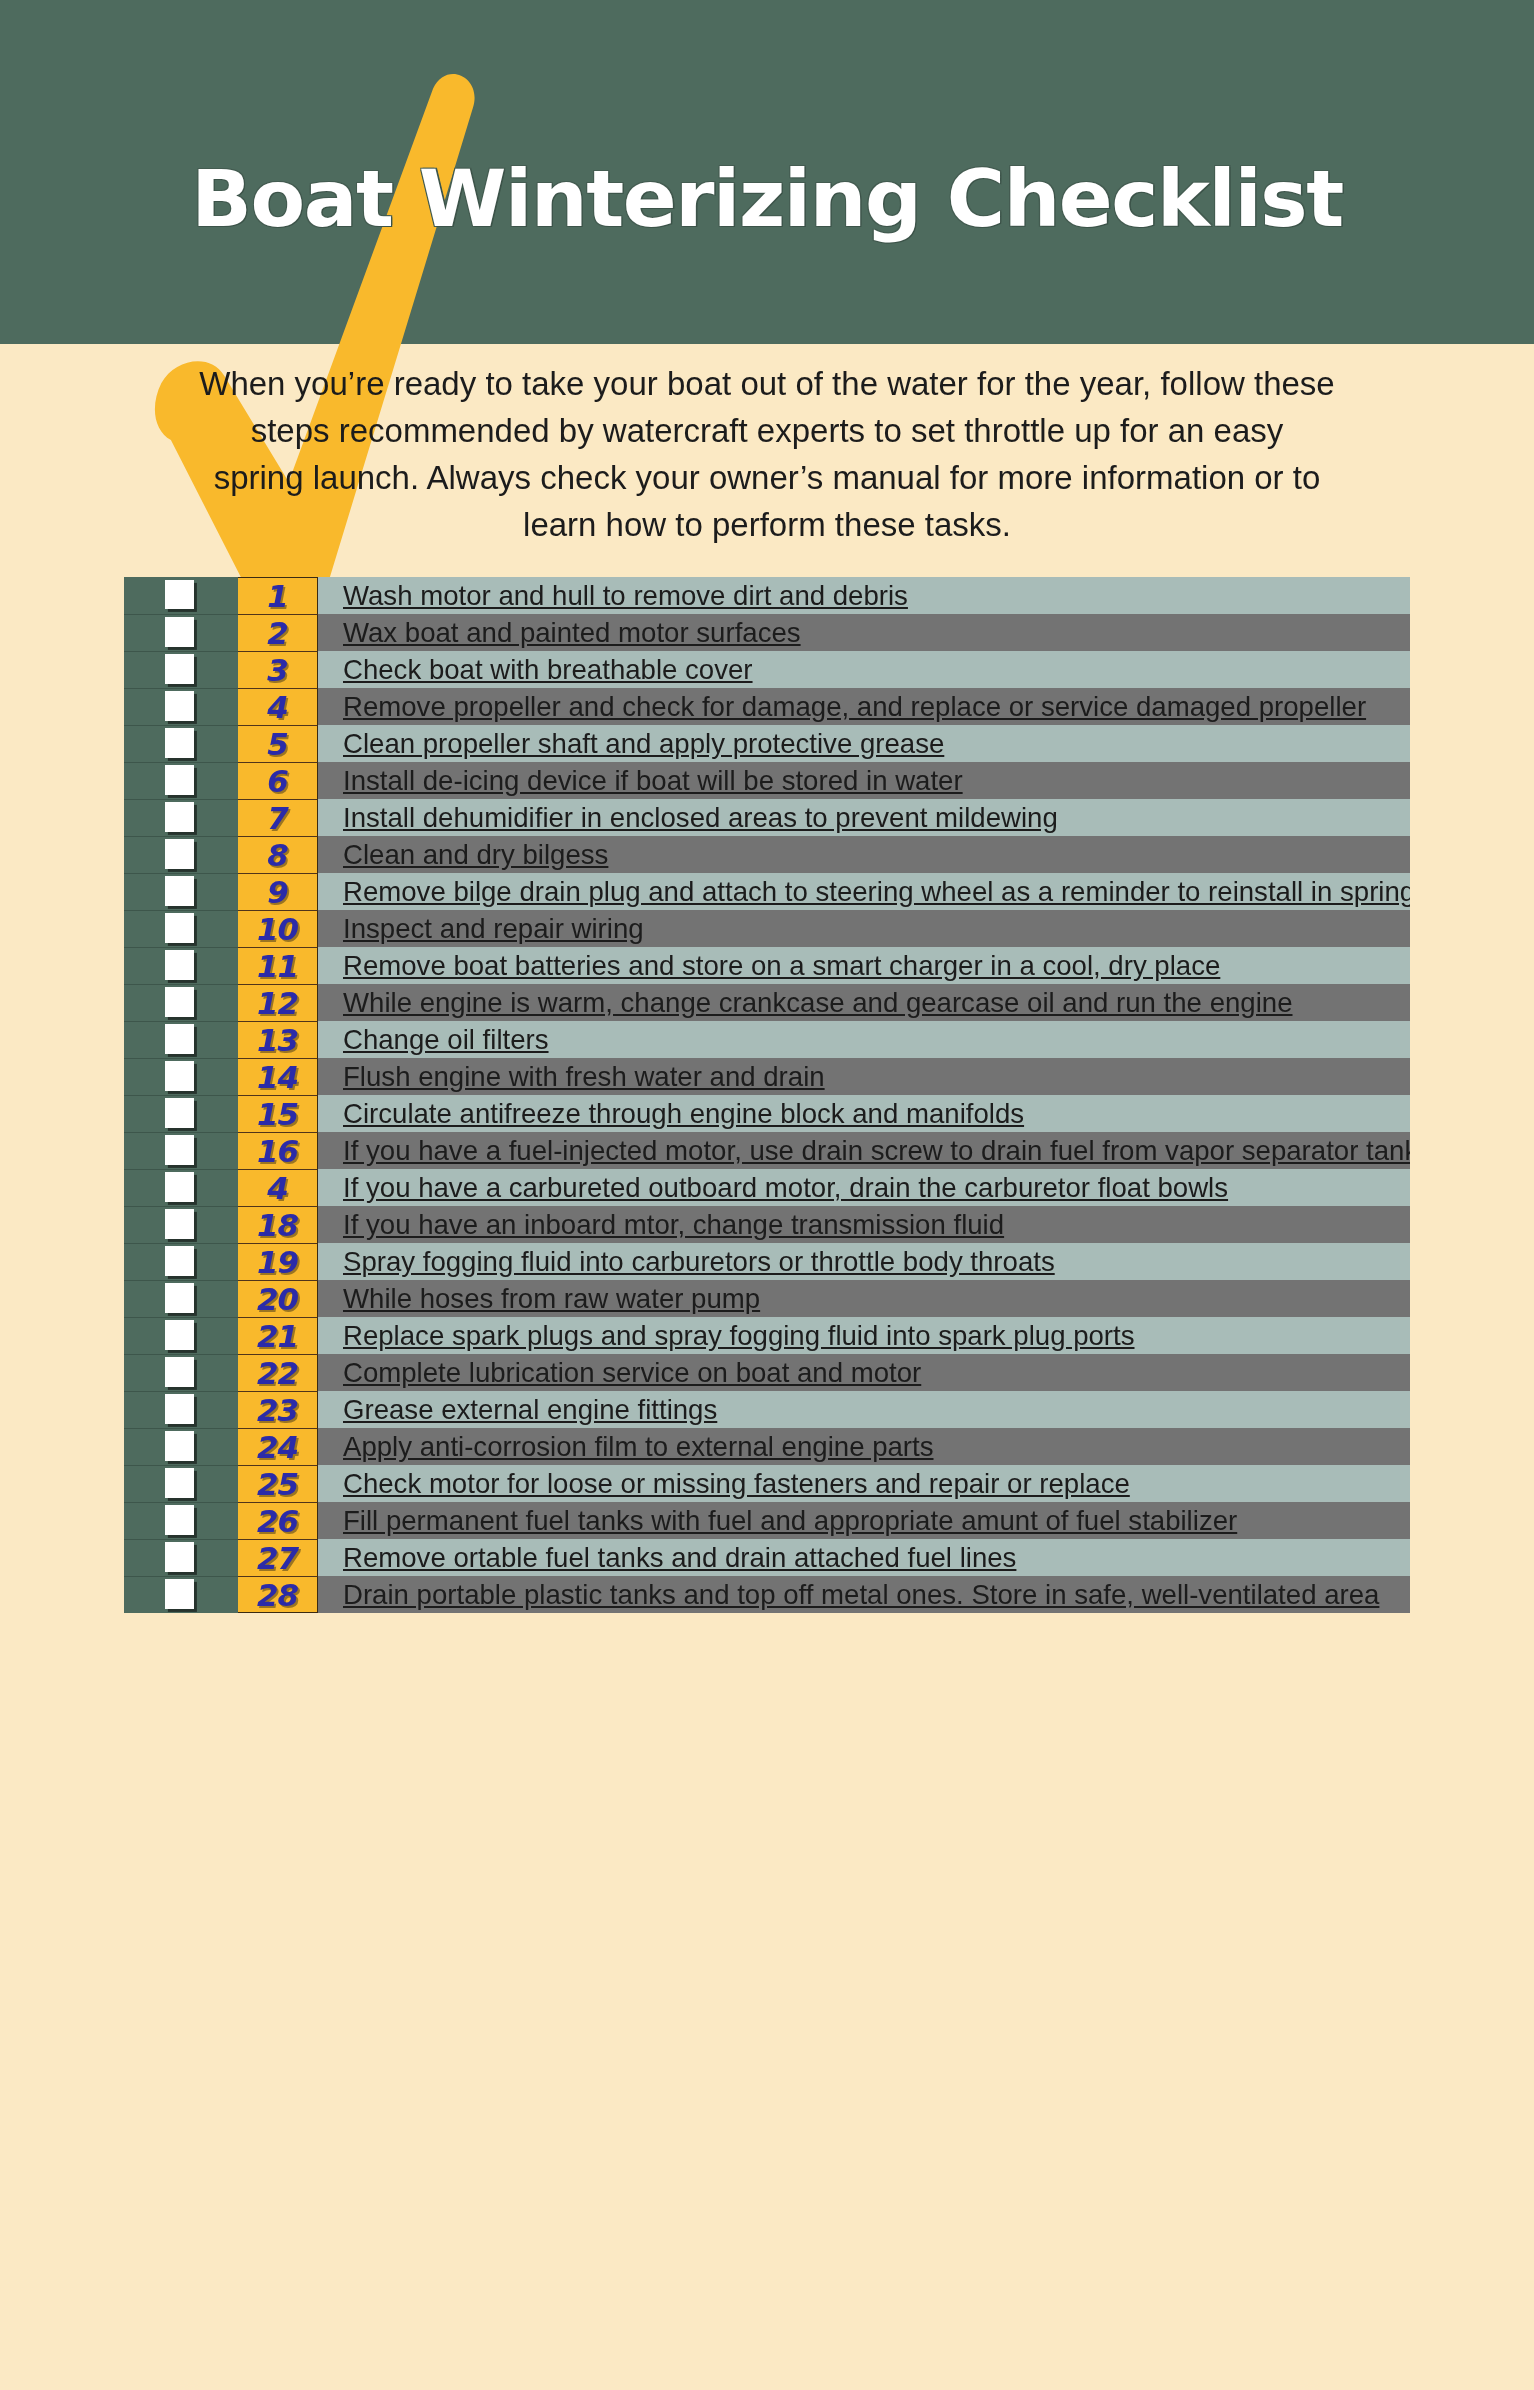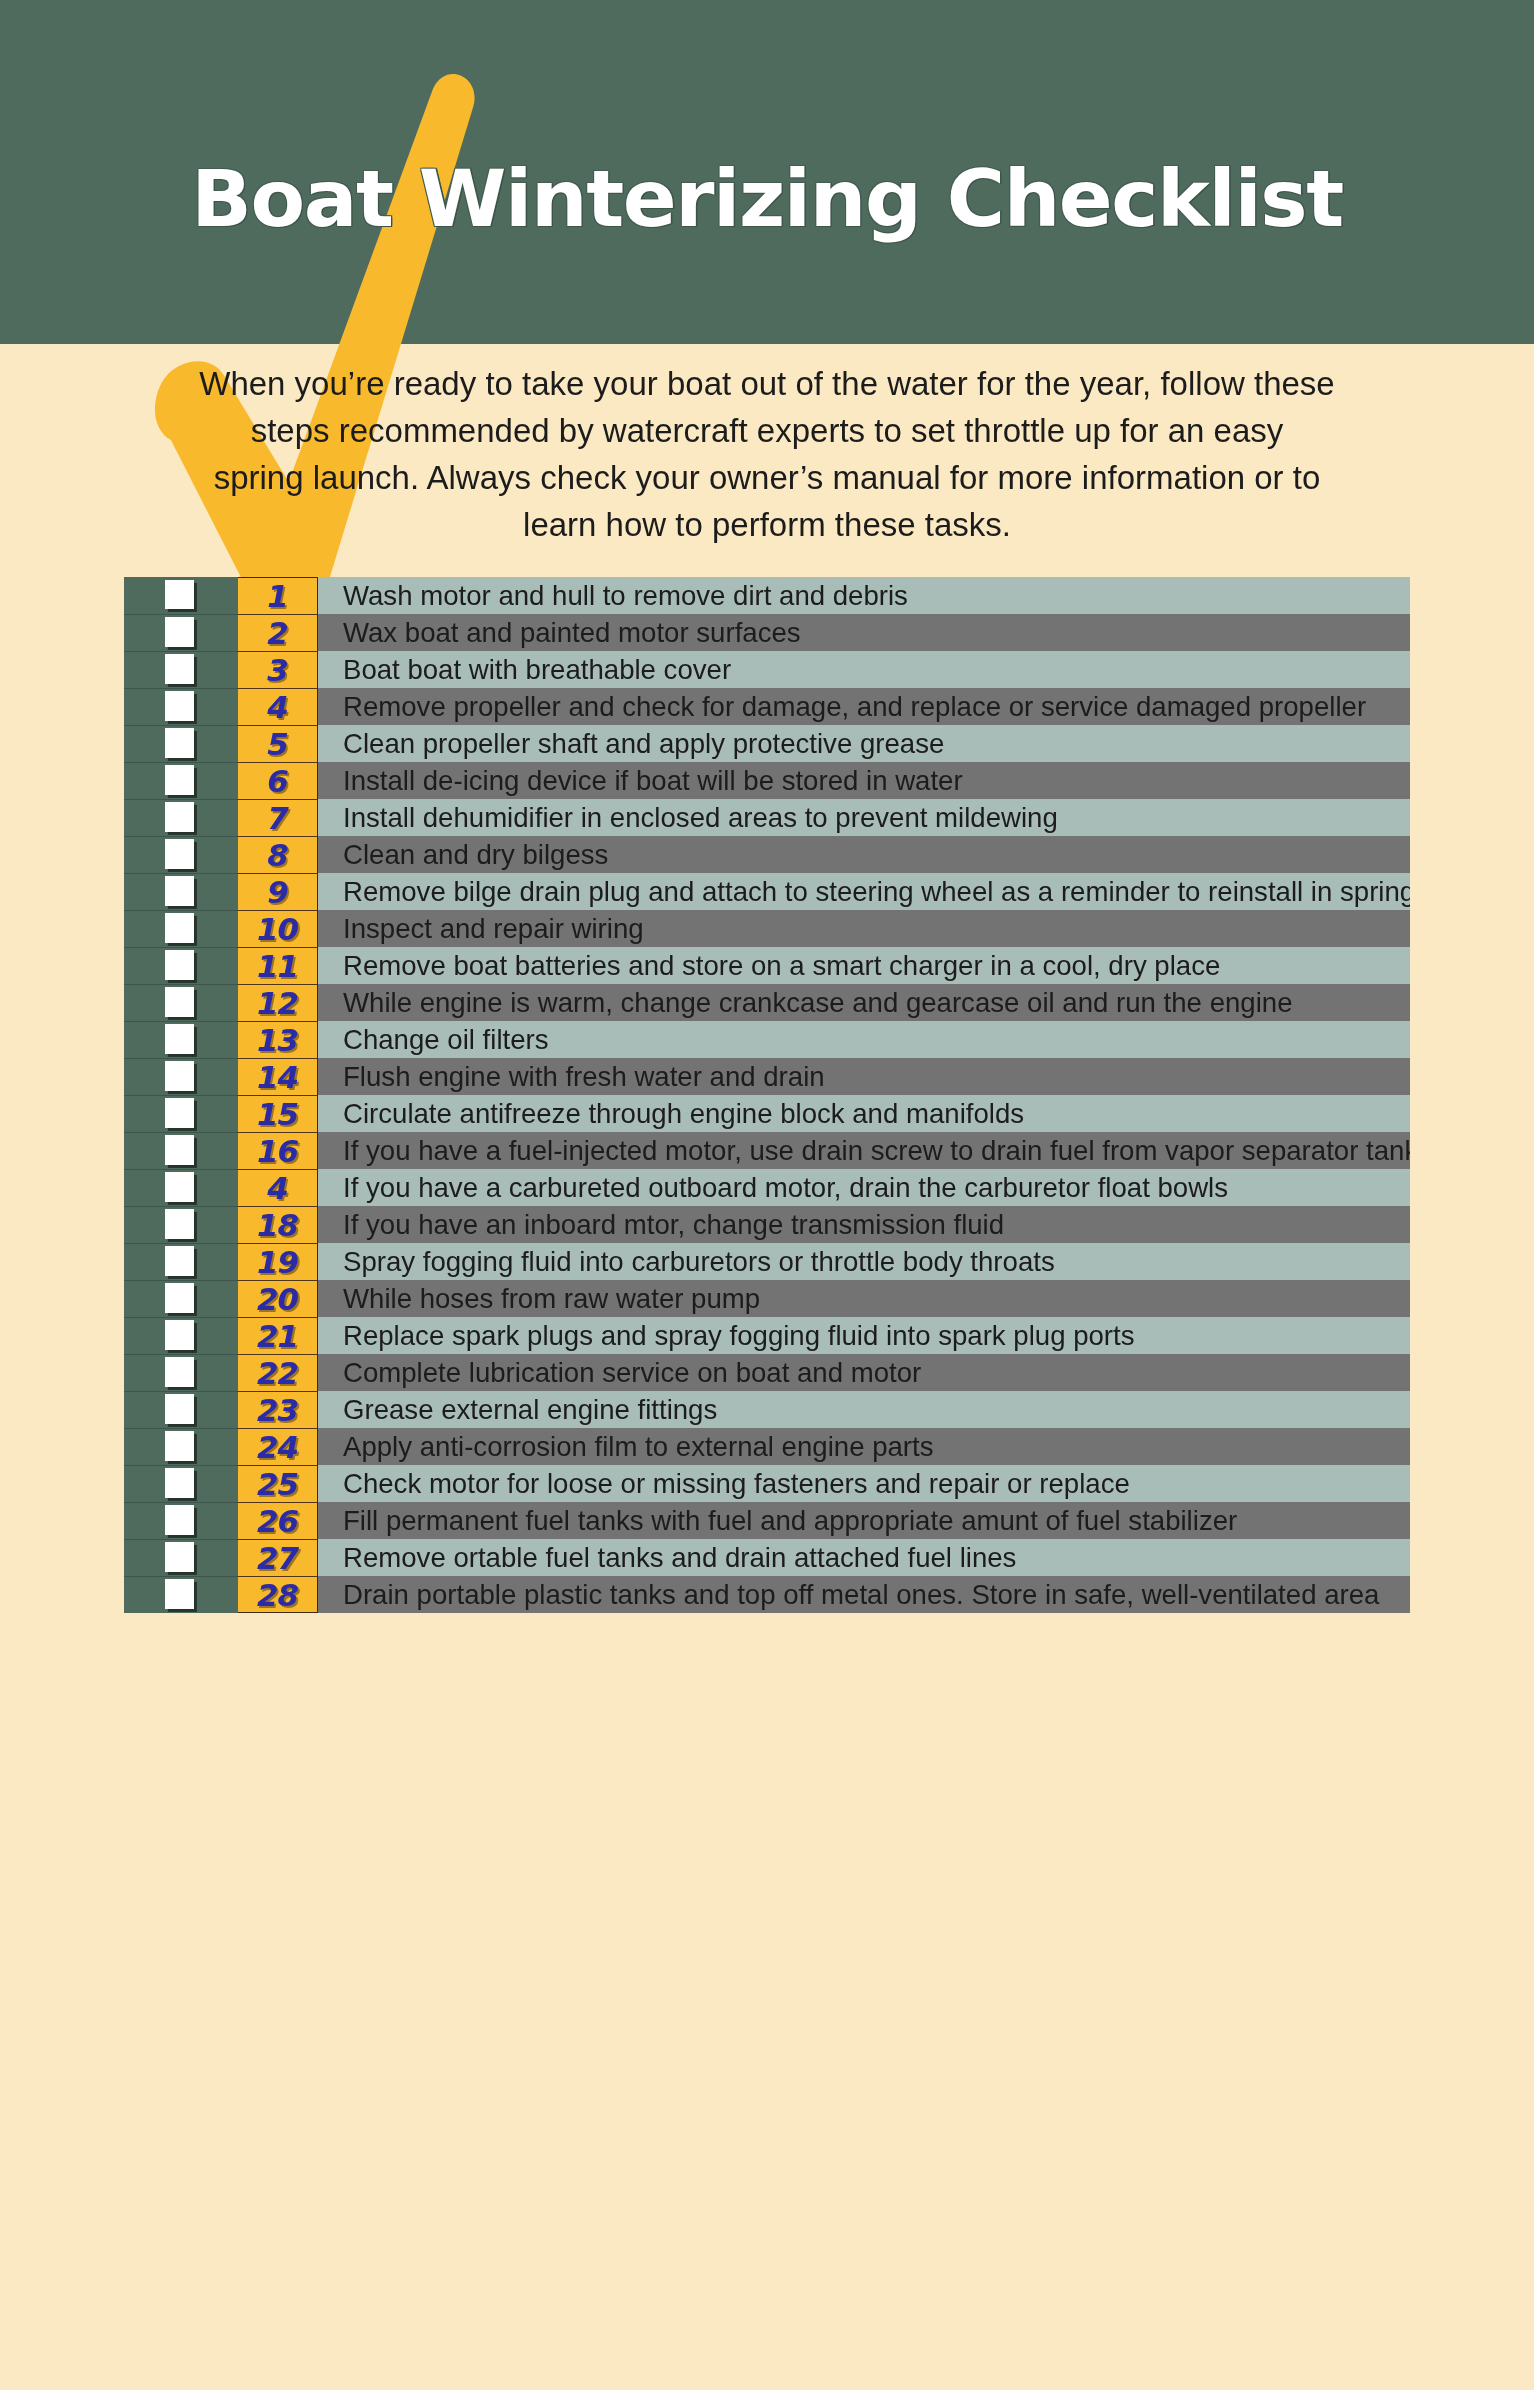--- a/index.html
+++ b/index.html
@@ -133,20 +133,21 @@
     flex: 1 1 auto;
     display: flex;
     align-items: center;
     padding-left: 25px;
     box-sizing: border-box;
     font-family: "Liberation Sans", sans-serif;
     font-size: 27.6px;
     color: #1c1c1c;
     white-space: nowrap;
     overflow: hidden;
+    text-decoration: underline;
   }
   .checklist-row.band-shaded .cell-task { background: #a8bcb8; }
   .checklist-row.band-plain  .cell-task { background: #737373; }
 </style>
 </head>
 <body>
 
 <div id="header-banner"></div>
 
 <svg id="checkmark-graphic" viewBox="0 0 420 620" xmlns="http://www.w3.org/2000/svg">
@@ -183,21 +184,21 @@
         <div class="checkbox-box"></div>
       </div>
       <div class="cell-number">2</div>
       <div class="cell-task">Wax boat and painted motor surfaces</div>
     </div>
     <div class="checklist-row band-shaded">
       <div class="cell-checkbox">
         <div class="checkbox-box"></div>
       </div>
       <div class="cell-number">3</div>
-      <div class="cell-task">Boat boat with breathable cover</div>
+      <div class="cell-task">Check boat with breathable cover</div>
     </div>
     <div class="checklist-row band-plain">
       <div class="cell-checkbox">
         <div class="checkbox-box"></div>
       </div>
       <div class="cell-number">4</div>
       <div class="cell-task">Remove propeller and check for damage, and replace or service damaged propeller</div>
     </div>
     <div class="checklist-row band-shaded">
       <div class="cell-checkbox">

